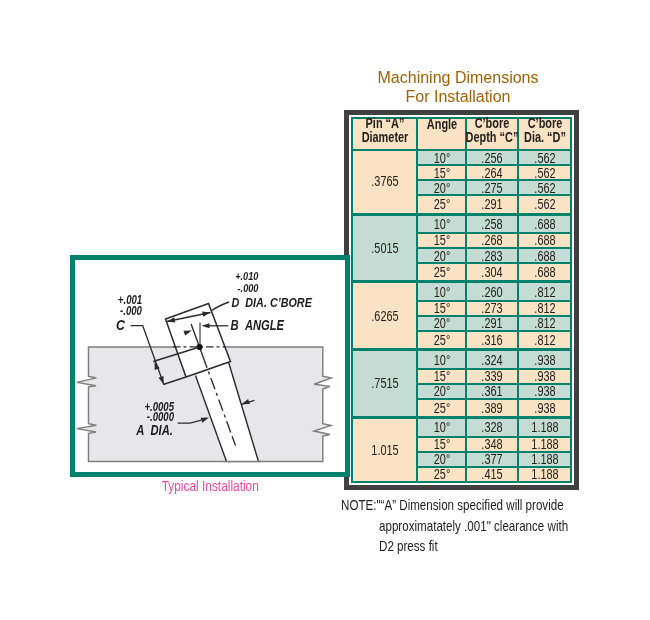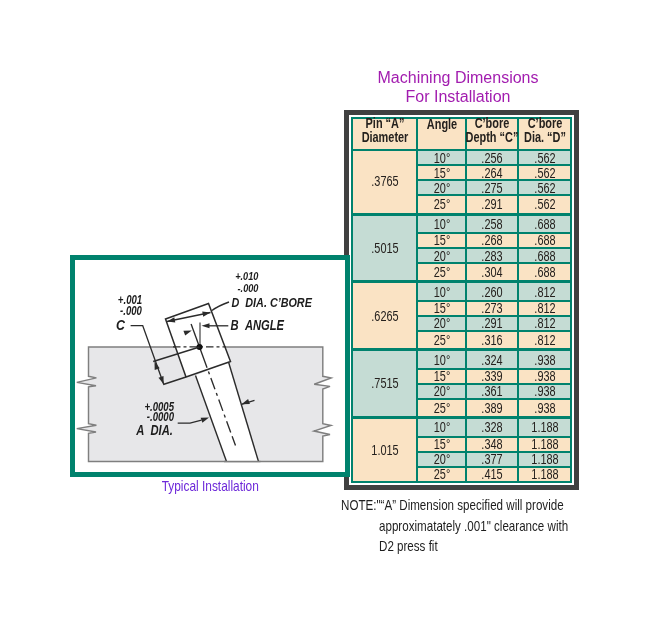--- a/index.html
+++ b/index.html
@@ -15,21 +15,21 @@
 td.hdr{font-weight:bold;font-size:13px;line-height:14.5px;color:#28211a;white-space:nowrap;}
 table.mt td{position:relative;}
 table.mt td>span{position:absolute;left:50%;top:50%;transform:translate(-50%,-50%) scaleX(0.78);text-align:center;white-space:nowrap;}
 tr.grp td{border-top:3px solid #00826d;}
 table.mt td.hdr>span{top:37%;}
 </style>
 </head>
 <body>
 <div id="page">
 
-<div class="abs" style="left:341px;top:68px;width:234px;text-align:center;font-size:16px;line-height:19px;color:#a21caf;">Machining Dimensions<br>For Installation</div>
+<div class="abs" style="left:341px;top:68px;width:234px;text-align:center;font-size:16px;line-height:19px;color:#a16207;">Machining Dimensions<br>For Installation</div>
 
 <div class="abs" style="left:344px;top:110px;border:5px solid #404040;background:#fff;padding:2px;">
 <table class="mt">
 <colgroup>
           <col style="width:65px">
           <col style="width:49px">
           <col style="width:52px">
           <col style="width:53px">
         </colgroup>
 
@@ -346,15 +346,15 @@
     <text transform="translate(160.6 75) scale(0.8 1)" font-size="14">B&nbsp;&nbsp;ANGLE</text>
     <text transform="translate(60 49) scale(0.8 1)" font-size="12" text-anchor="middle">+.001</text>
     <text transform="translate(61 59.5) scale(0.8 1)" font-size="12" text-anchor="middle">-.000</text>
     <text transform="translate(46 75) scale(0.8 1)" font-size="15.5">C</text>
     <text transform="translate(89.2 155.5) scale(0.8 1)" font-size="12" text-anchor="middle">+.0005</text>
     <text transform="translate(90.4 166.3) scale(0.8 1)" font-size="12" text-anchor="middle">-.0000</text>
     <text transform="translate(66.2 180) scale(0.8 1)" font-size="14">A&nbsp;&nbsp;DIA.</text>
   </g>
 </svg>
 
-<div class="abs" style="left:70px;top:478px;width:280px;text-align:center;font-size:14.5px;color:#6d28d9;"><span style="display:inline-block;transform:scaleX(0.82);">Typical Installation</span></div>
+<div class="abs" style="left:70px;top:478px;width:280px;text-align:center;font-size:14.5px;color:#ec4899;"><span style="display:inline-block;transform:scaleX(0.82);">Typical Installation</span></div>
 
 </div>
 
 </body></html>

